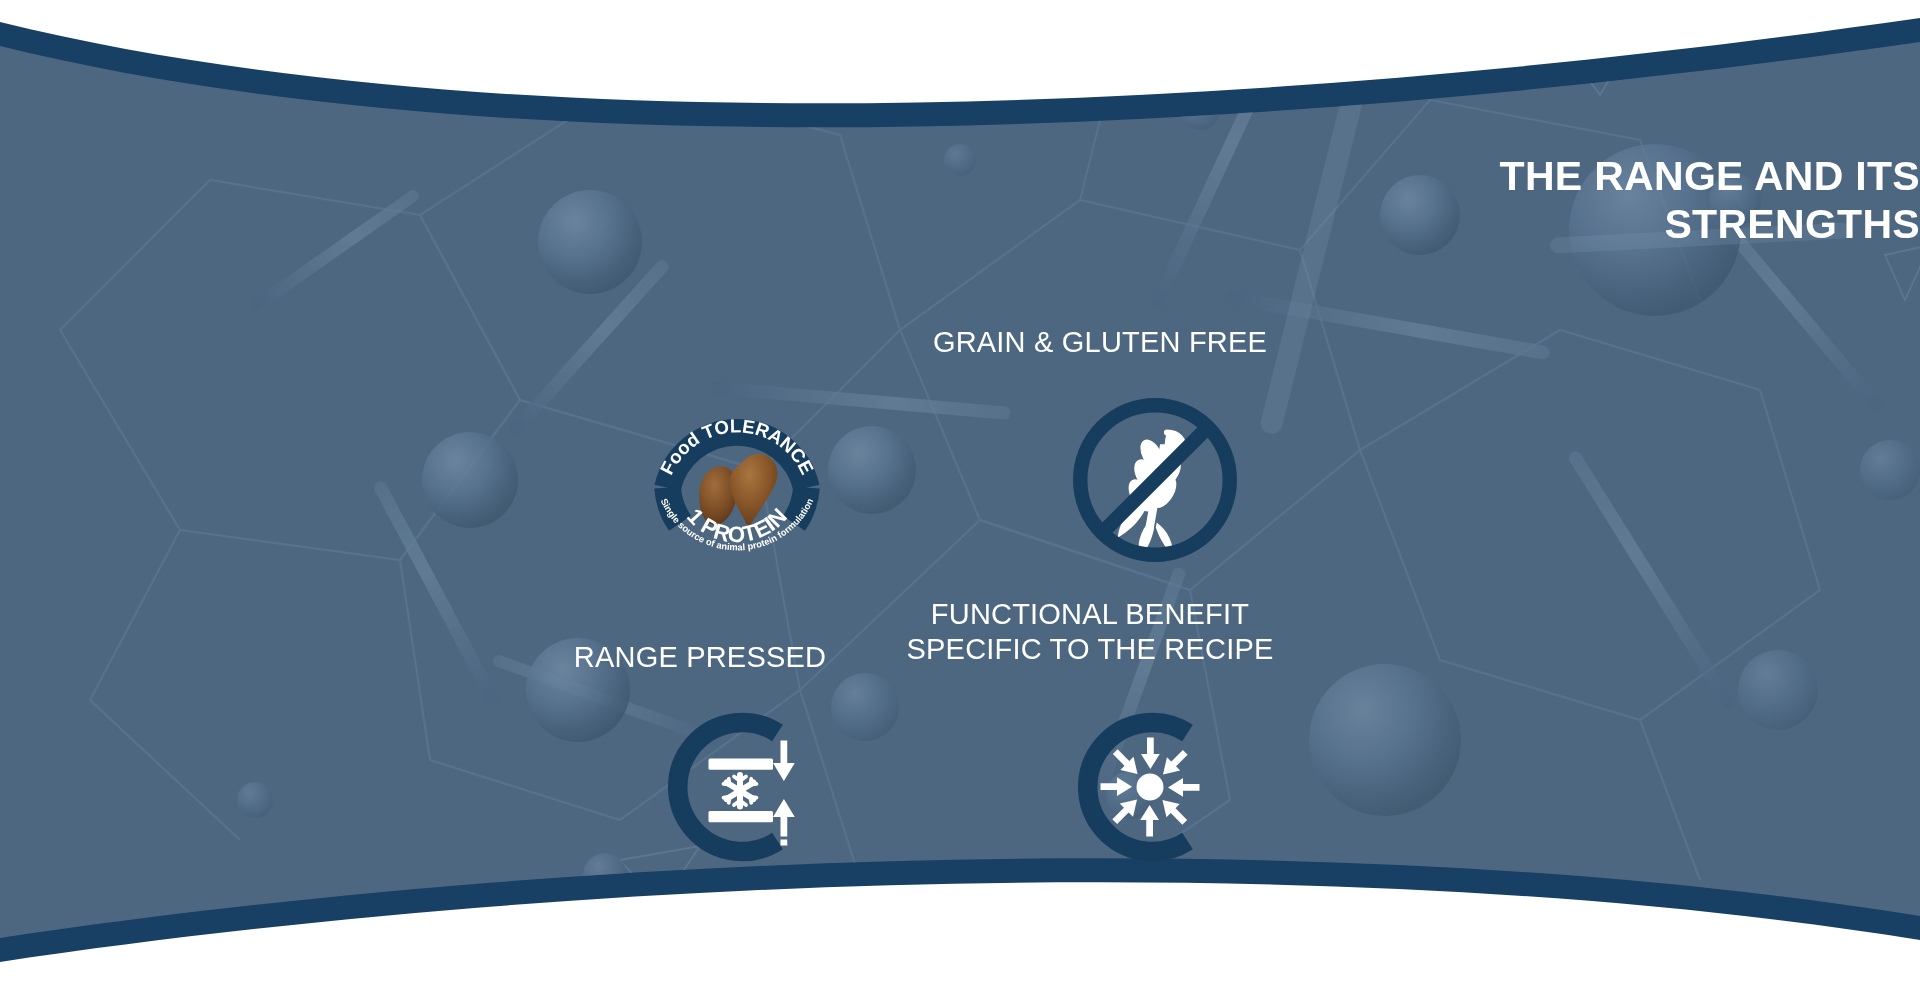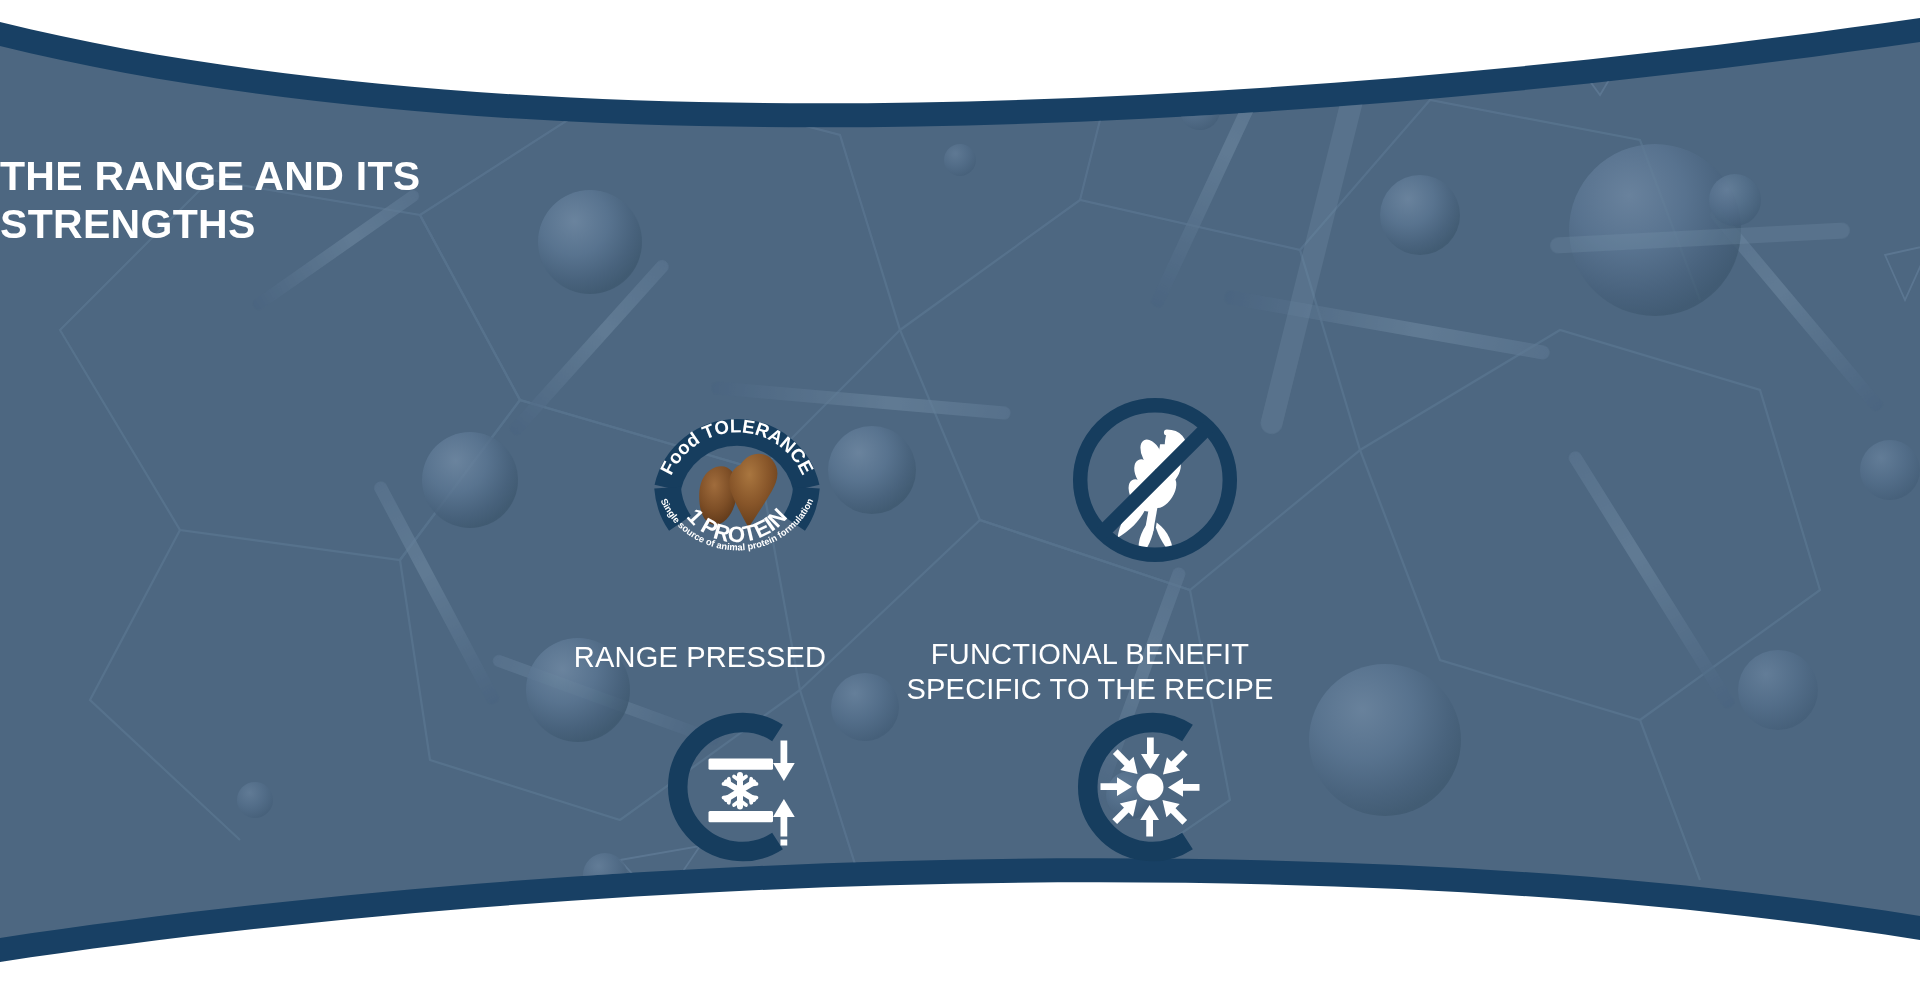--- a/index.html
+++ b/index.html
@@ -15,21 +15,21 @@
 
   
   #content{
     position:absolute;inset:0;width:1920px;height:981px;
     z-index:5;
   }
 
   .title{
     position:absolute;
     left:0;right:0;top:152px;
-    text-align:left;
+    text-align:right;
     color:#ffffff;
     font-size:41px;
     font-weight:bold;
     line-height:1.18;
     letter-spacing:0.3px;
     white-space:pre-line;
   }
 
   .feature-label{
     position:absolute;
@@ -39,21 +39,21 @@
     line-height:1.2;
     text-align:center;
     white-space:pre-line;
     letter-spacing:0.2px;
   }
 
   
   #lbl-mono   {left:480px;  top:307px; width:440px;}
   #lbl-grain  {left:880px;  top:325px; width:440px;}
   #lbl-cold   {left:520px;  top:640px; width:360px;}
-  #lbl-func   {left:860px;  top:637px; width:460px;}
+  #lbl-func   {left:860px;  top:597px; width:460px;}
 
   .icon-wrap{position:absolute;}
   #ico-mono {left:648px; top:388px; width:178px;height:178px;}
   #ico-grain{left:1070px;top:395px; width:170px;height:170px;}
   #ico-cold {left:665px; top:712px; width:150px;height:150px;}
   #ico-func {left:1075px;top:712px; width:150px;height:150px;}
   .icon-wrap svg{display:block;width:100%;height:100%;}
 </style>
 </head>
 <body>
@@ -151,20 +151,21 @@
       </g>
     </g>
   </svg>
 
   <div id="content">
 
     <div class="title">THE RANGE AND ITS
 STRENGTHS</div>
 
 
+    <div class="feature-label" id="lbl-grain">GRAIN &amp; GLUTEN FREE</div>
 
     <div class="feature-label" id="lbl-cold">RANGE PRESSED</div>
 
     <div class="feature-label" id="lbl-func">FUNCTIONAL BENEFIT
 SPECIFIC TO THE RECIPE</div>
 
     <div class="icon-wrap" id="ico-mono">
       <svg viewBox="0 0 200 200">
         <defs>
           <path id="arcTop" d="M 22,112 A 80,80 0 0 1 178,112" fill="none"></path>

